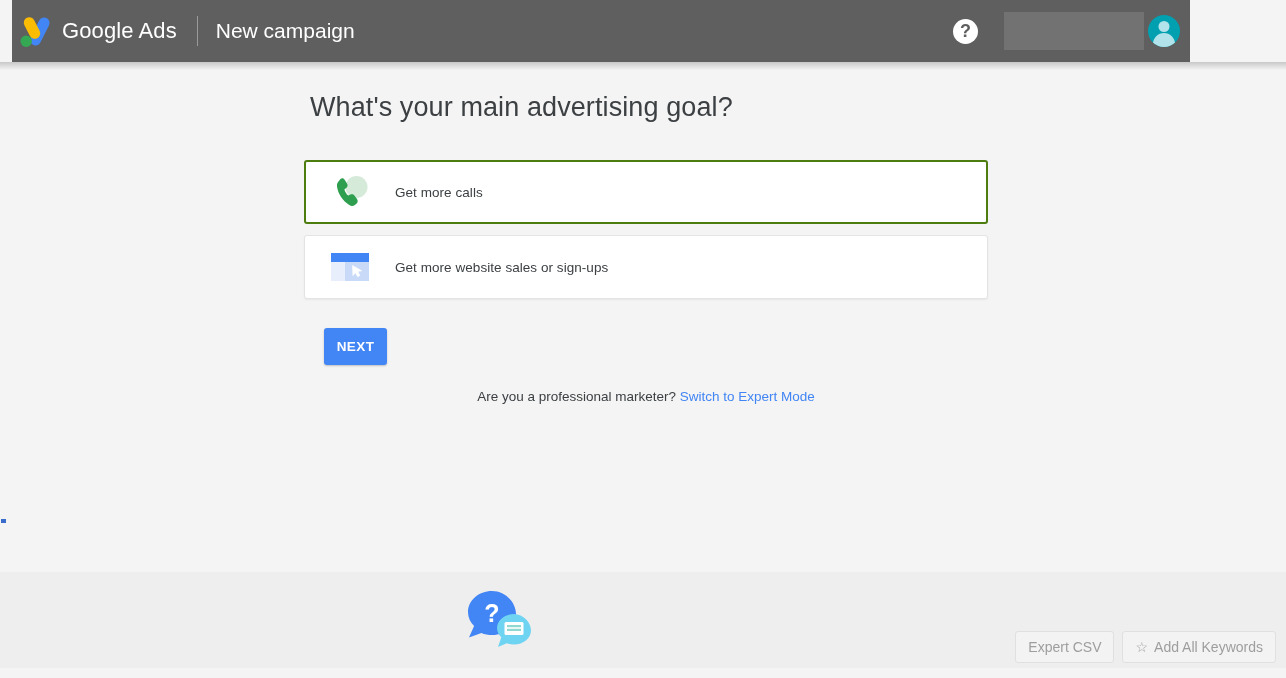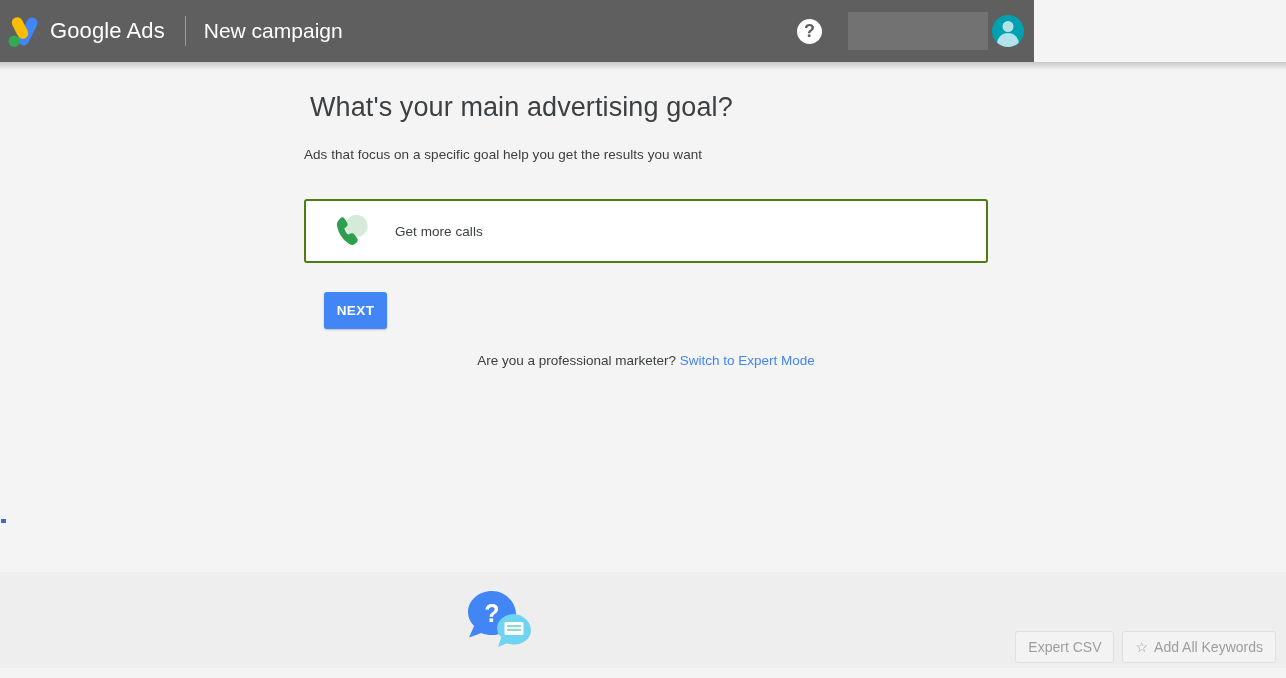--- a/index.html
+++ b/index.html
@@ -11,22 +11,22 @@
     height: 678px;
     overflow: hidden;
     background: #f4f4f4;
     font-family: "Liberation Sans", sans-serif;
     -webkit-font-smoothing: antialiased;
   }
 
   
   .header {
     position: absolute;
-    top: 0; left: 0;
-    width: 1034px;
+    top: 0; left: 12px;
+    width: 1178px;
     height: 62px;
     background: #5f5f5f;
     display: flex;
     align-items: center;
     box-sizing: border-box;
     z-index: 10;
   }
   .header-shadow {
     position: absolute;
     top: 62px; left: 0;
@@ -324,34 +324,44 @@
       <span class="body"></span>
     </div>
   </div>
 </div>
 <div class="header-shadow"></div>
 
 <div class="main">
   <div class="content">
 
     <h1 class="headline">What's your main advertising goal?</h1>
-    <div class="subhead">Ads that focus on a specific goal help you get the results you want</div>
 
     <div class="goal-list">
 
       <div class="goal-card selected">
         <div class="goal-icon">
           <svg width="42" height="34" viewBox="0 0 42 34" aria-hidden="true">
             <circle cx="27.5" cy="12" r="11" fill="#d6ead9"></circle>
             <path d="M11.2 4.2c1.6-1.4 3.6-1.0 4.6 0.7l2.3 3.9c0.8 1.4 0.5 3.0-0.7 4.0l-2.0 1.6c0.6 2.3 2.0 4.6 3.9 6.2l2.2-1.1c1.4-0.7 3.0-0.3 3.9 0.9l2.6 3.6c1.1 1.5 0.9 3.6-0.6 4.8l-1.5 1.2c-1.6 1.3-3.9 1.3-5.6 0.1C13.8 26.0 9.0 19.0 8.0 11.6c-0.3-2.3 0.5-4.4 2.1-5.8z" fill="#2e9e4f"></path>
           </svg>
         </div>
         <div class="goal-label">Get more calls</div>
       </div>
 
+      <div class="goal-card">
+        <div class="goal-icon">
+          <svg width="44" height="34" viewBox="0 0 44 34" aria-hidden="true">
+            <rect x="3" y="3" width="38" height="28" fill="#e8eefc"></rect>
+            <rect x="3" y="3" width="38" height="9" fill="#4285f4"></rect>
+            <rect x="17" y="12" width="24" height="19" fill="#c9daf9"></rect>
+            <path d="M24.5 15.5l9.2 5.3-3.9 0.7 2.1 4.0-2.3 1.2-2.1-4.0-2.6 2.9z" fill="#ffffff" stroke="#ffffff" stroke-width="0.6"></path>
+          </svg>
+        </div>
+        <div class="goal-label">Get more website sales or sign-ups</div>
+      </div>
 
 
     </div>
 
     <div class="next-row">
       <button class="next-btn">NEXT</button>
     </div>
 
     <div class="expert-row">
       <span>Are you a professional marketer?</span>

